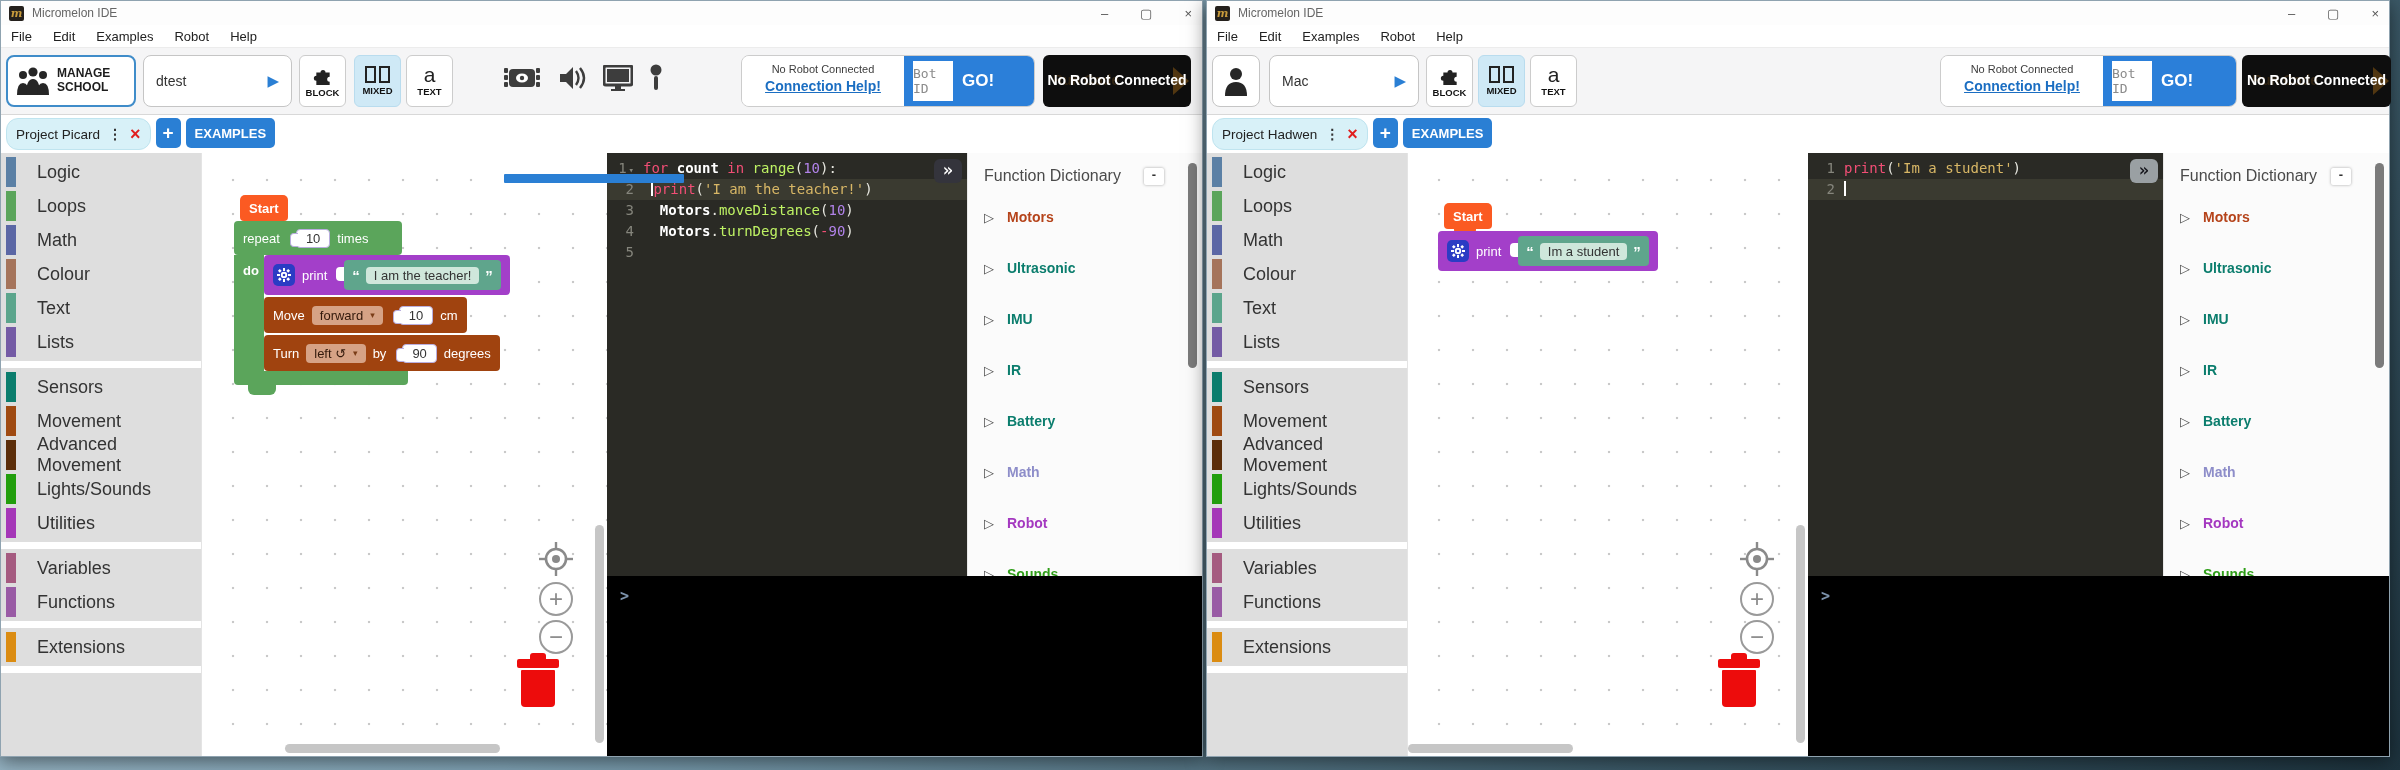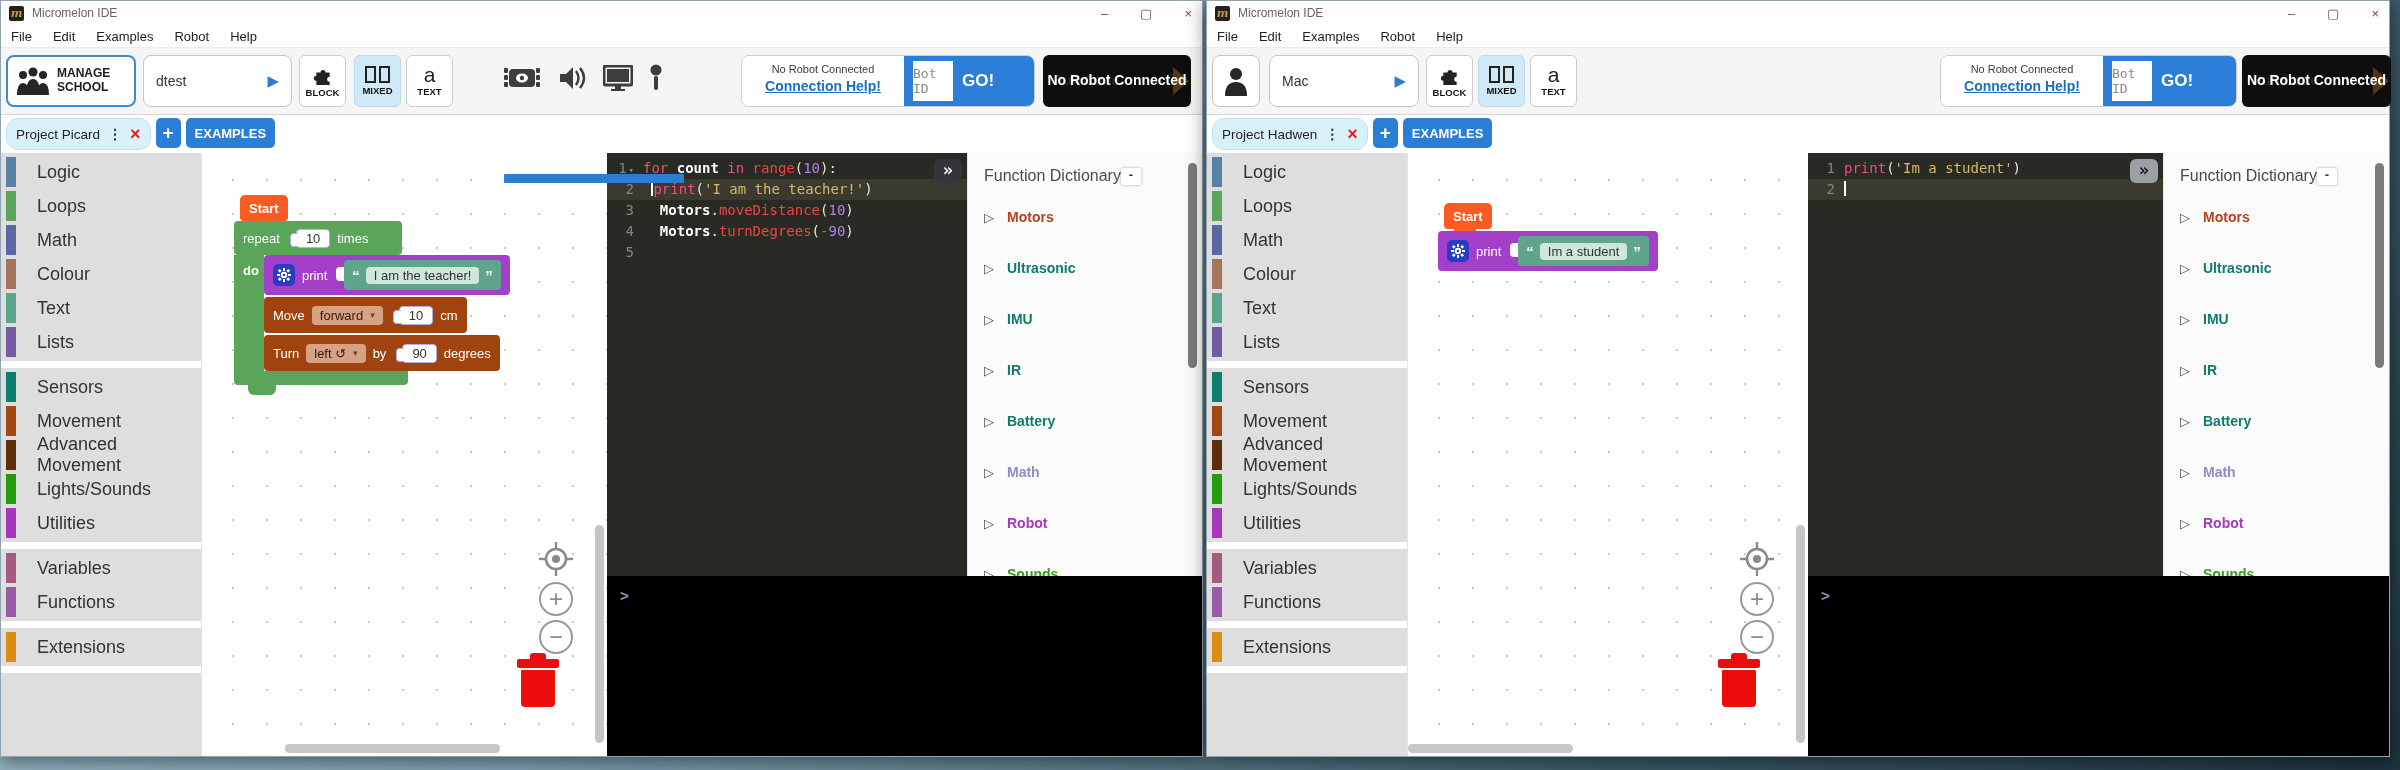--- a/index.html
+++ b/index.html
@@ -132,31 +132,31 @@
   .toprow{height:423px;display:flex;min-width:0}
   .editor{background:#2a2a25;position:relative;font-family:"DejaVu Sans Mono",monospace;flex-shrink:0;padding-top:5px;box-sizing:border-box}
   #win0 .editor{width:360px}
   #win1 .editor{width:355px}
   .code-line{display:flex;height:21px;line-height:21px;font-size:14px;white-space:pre}
   .code-line.active{background:#3a3a30}
   .ln{width:36px;text-align:right;padding-right:9px;color:#85857c;flex-shrink:0;box-sizing:border-box}
   .fold-caret{color:#85857c;font-size:9px;margin-left:2px}
   .tok-kw{color:#f14e75}
   .tok-name{color:#fff;font-weight:bold}
-  .tok-fn{color:#ef4444}
+  .tok-fn{color:#bef264}
   .tok-num{color:#b283ea}
   .tok-str{color:#d8b766}
   .tok-plain{color:#e6e6df}
   .caret{display:inline-block;width:2px;height:15px;background:#fff;vertical-align:-2px}
   .collapse-btn{position:absolute;top:6px;right:5px;border-radius:6px;padding:1px 9px 3px;font-size:17px;font-weight:bold;line-height:1.2}
   .collapse-btn.dark{background:#34343c;color:#fff}
   .collapse-btn.light{background:#9aa0a3;color:#14141a}
 
   .fndict{flex:1;background:#fbfbfb;position:relative;padding:14px 14px 0 16px;overflow:hidden;border-left:1px solid #e8e8e8;min-width:0;box-sizing:border-box}
-  .fn-header{display:flex;align-items:center;justify-content:flex-start;color:#4a4a4a;font-size:16px}
+  .fn-header{display:flex;align-items:center;justify-content:space-between;color:#4a4a4a;font-size:16px}
   .fn-min{width:20px;height:17px;background:#fff;box-shadow:0 0 3px rgba(0,0,0,.35);border-radius:2px;text-align:center;
     line-height:14px;color:#333;font-weight:bold;font-size:13px;margin-right:24px}
   .fn-items{margin-top:22px}
   .fn-item{display:flex;align-items:center;gap:13px;height:20px;margin-bottom:31px}
   .fn-tri{color:#4a4a4a;font-size:13px}
   .fn-label{font-weight:bold;font-size:14px}
   .fn-scroll{position:absolute;right:5px;top:10px;width:9px;height:205px;background:#7b7b7b;border-radius:5px}
 
   .console{flex:1;background:#000;position:relative;font-family:"DejaVu Sans Mono",monospace}
   .prompt{position:absolute;left:13px;top:11px;color:#7d93ac;font-weight:bold;font-size:15px}

